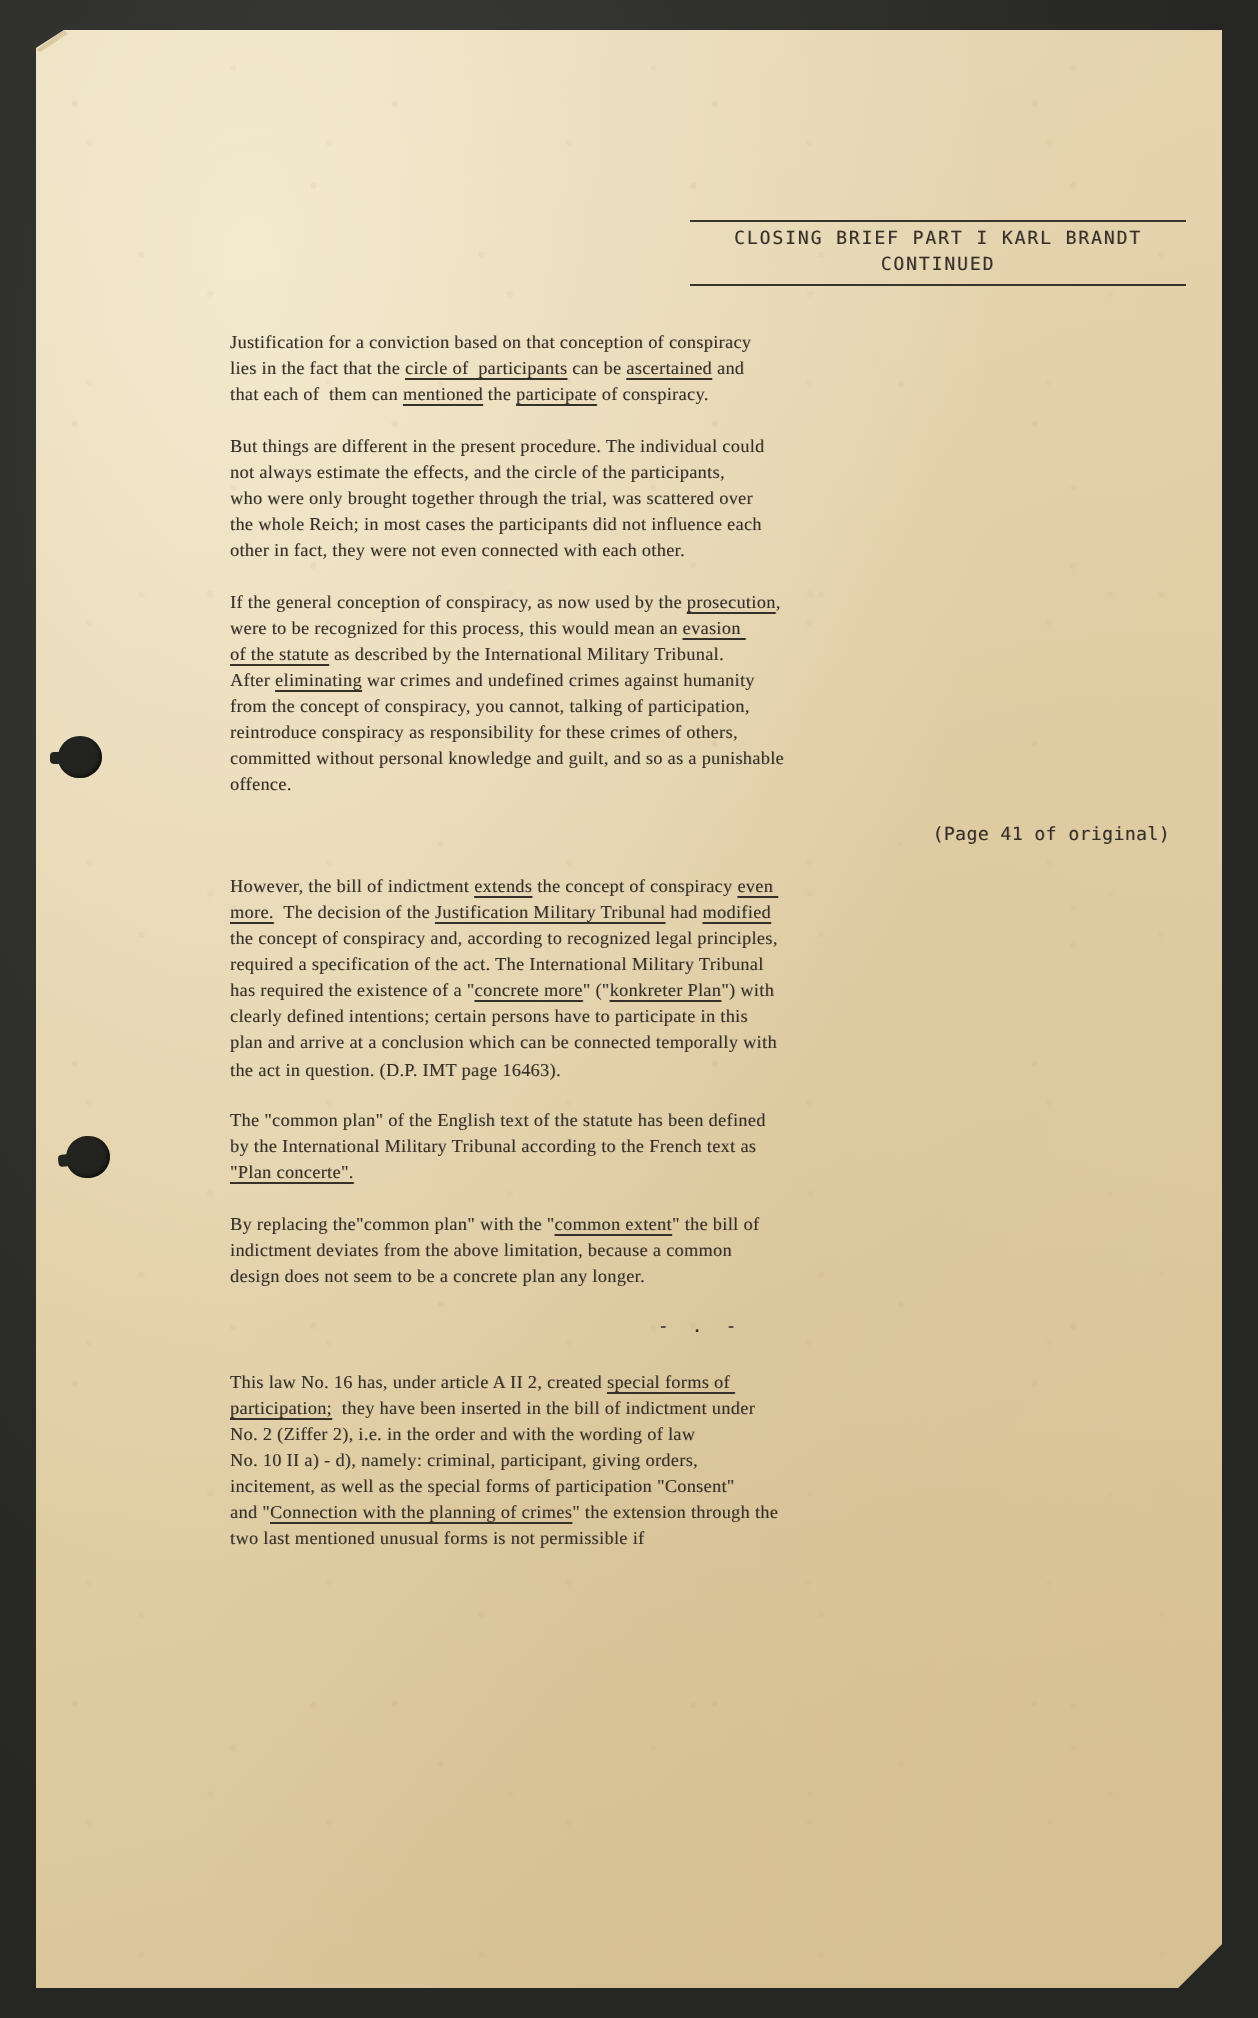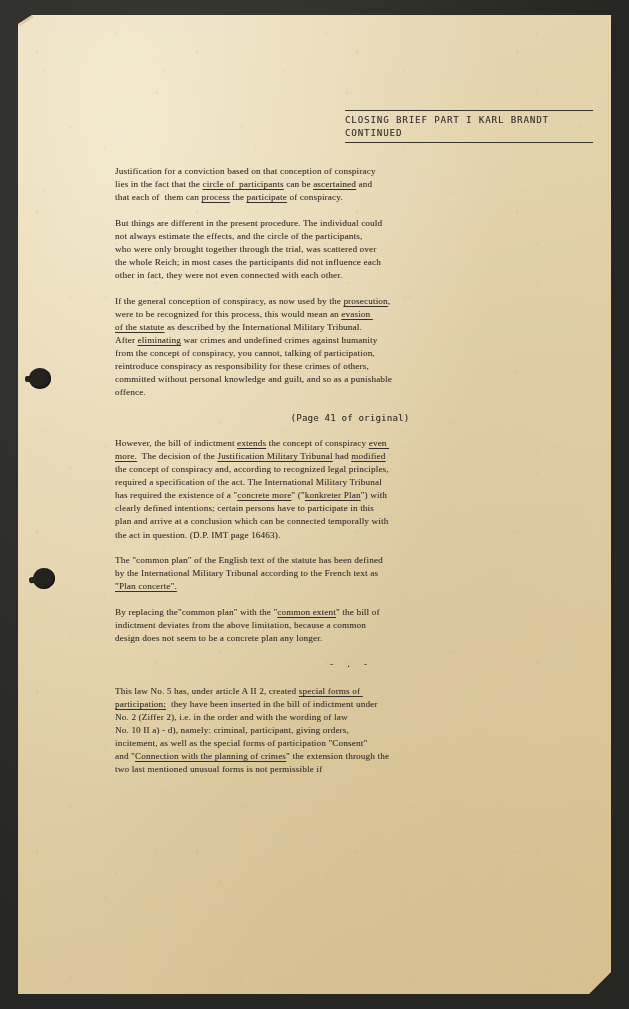--- a/index.html
+++ b/index.html
@@ -98,20 +98,21 @@
     color: #35302a;
     font-size: 9.1px;
     line-height: 13.05px;
     letter-spacing: .18px;
   }
 
   
   #doc-header {
     margin-left: 230px;
     width: 248px;
+    text-align: center;
     margin-bottom: 22px;
   }
   #doc-header .rule {
     height: 0;
     border-top: 1.2px solid #3a332b;
     margin: 0 0 3px 0;
   }
   #doc-header .rule.bottom { margin: 3px 0 0 0; }
   #doc-header .htitle,
   #doc-header .hsub {
@@ -122,21 +123,21 @@
   }
 
   p.para {
     margin: 0 0 12.6px 0;
     white-space: pre-wrap;
     font-family: Liberation Serif, serif;
   }
   p.para:last-of-type { margin-bottom: 0; }
 
   .centered {
-    text-align: center;
+    text-align: right;
     margin: 0 0 12.6px 0;
   }
   .divider-dash {
     text-align: center;
     letter-spacing: 3px;
     margin: 6px 0 14px 0;
   }
 
   u, .u {
     text-decoration: underline;
@@ -183,21 +184,21 @@
       <div id="doc-header">
         <div class="rule"></div>
         <div class="htitle">CLOSING BRIEF PART I KARL BRANDT</div>
         <div class="hsub">CONTINUED</div>
         <div class="rule bottom"></div>
       </div>
 
       <div id="body-paragraphs">
           <p class="para"><span>Justification for a conviction based on that conception of conspiracy
 lies in the fact that the </span><u>circle of  participants</u><span> can be </span><u>ascertained</u><span> and
-that each of  them can </span><u>process</u><span> the </span><u>participate</u><span> of conspiracy.</span></p>
+that each of  them can </span><u>mentioned</u><span> the </span><u>participate</u><span> of conspiracy.</span></p>
           <p class="para"><span>But things are different in the present procedure. The individual could
 not always estimate the effects, and the circle of the participants,
 who were only brought together through the trial, was scattered over
 the whole Reich; in most cases the participants did not influence each
 other in fact, they were not even connected with each other.</span></p>
           <p class="para"><span>If the general conception of conspiracy, as now used by the </span><u>prosecution</u><span>,
 were to be recognized for this process, this would mean an </span><u>evasion 
 of the statute</u><span> as described by the International Military Tribunal.
 After </span><u>eliminating</u><span> war crimes and undefined crimes against humanity
 from the concept of conspiracy, you cannot, talking of participation,
@@ -213,21 +214,21 @@
 clearly defined intentions; certain persons have to participate in this
 plan and arrive at a conclusion which can be connected temporally with
 the act in question. (D.P. IMT page 16463).</span></p>
           <p class="para"><span>The "common plan" of the English text of the statute has been defined
 by the International Military Tribunal according to the French text as
 </span><u>"Plan concerte".</u></p>
           <p class="para"><span>By replacing the"common plan" with the "</span><u>common extent</u><span>" the bill of
 indictment deviates from the above limitation, because a common
 design does not seem to be a concrete plan any longer.</span></p>
           <div class="divider-dash">- . -</div>
-          <p class="para"><span>This law No. 5 has, under article A II 2, created </span><u>special forms of 
+          <p class="para"><span>This law No. 16 has, under article A II 2, created </span><u>special forms of 
 participation;</u><span>  they have been inserted in the bill of indictment under
 No. 2 (Ziffer 2), i.e. in the order and with the wording of law
 No. 10 II a) - d), namely: criminal, participant, giving orders,
 incitement, as well as the special forms of participation "Consent"
 and "</span><u>Connection with the planning of crimes</u><span>" the extension through the
 two last mentioned unusual forms is not permissible if</span></p>
         </div>
 
     </div>
 

